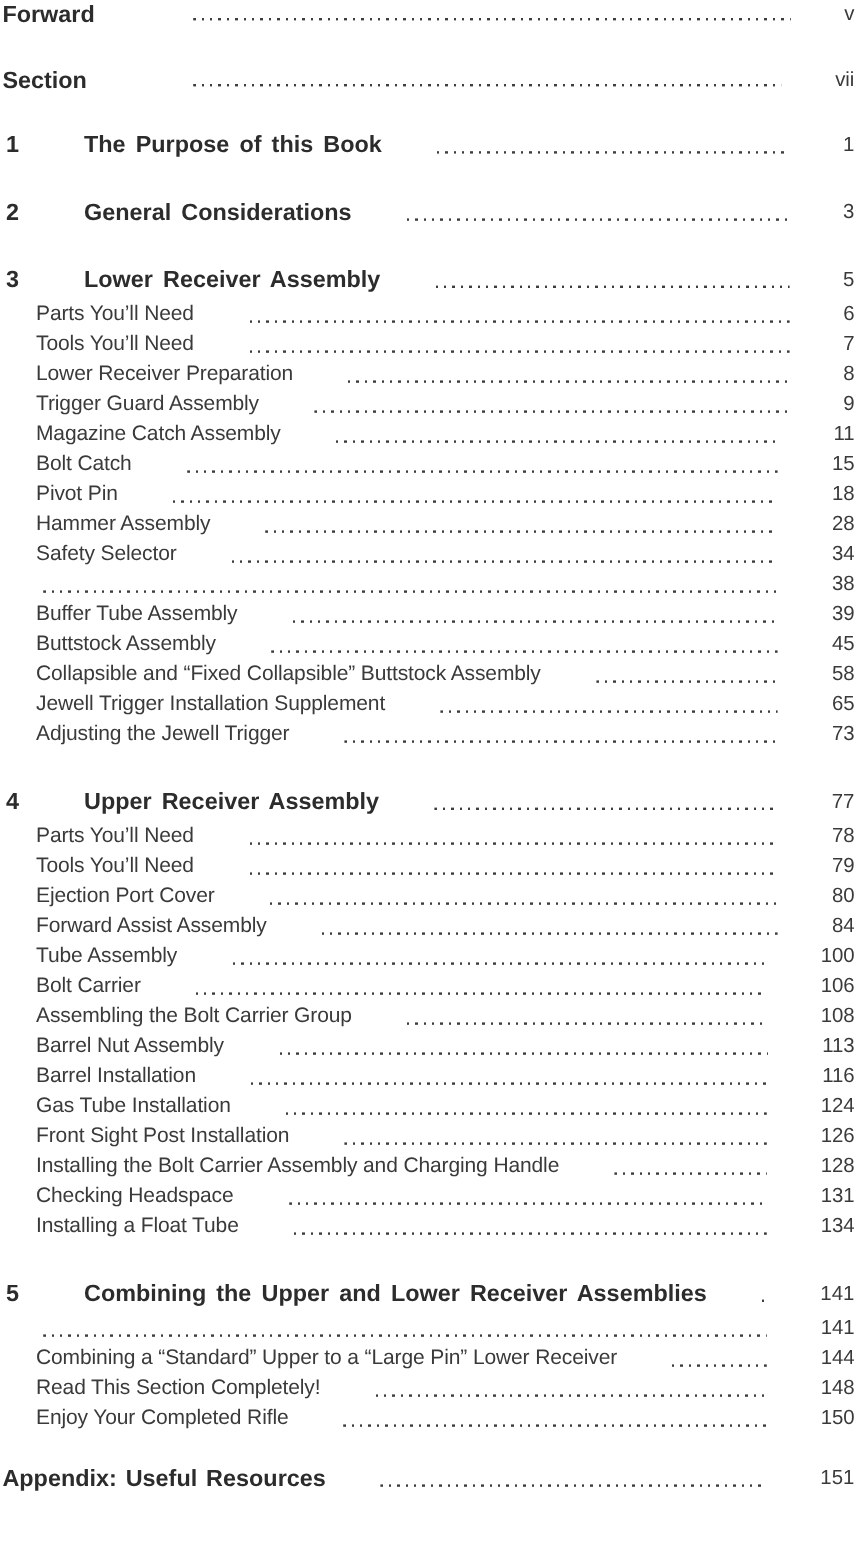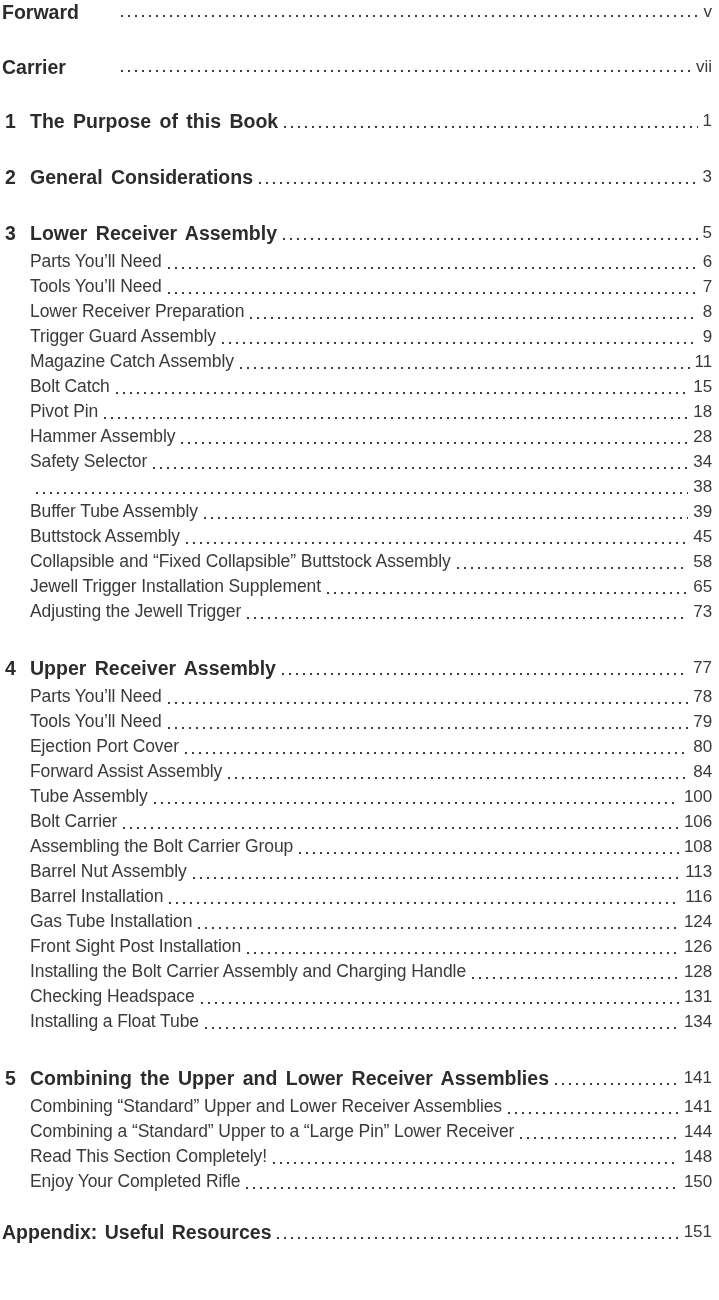--- a/index.html
+++ b/index.html
@@ -17,20 +17,21 @@
     color: var(--text);
     overflow: hidden;
   }
   #toc {
     padding: 2px 7px 0 2px;
     width: 719px;
   }
   .toc-row {
     display: flex;
     align-items: center;
+    gap: 40px;
   }
   
   .leader {
     flex: 1 1 auto;
     height: 2px;
     align-self: flex-end;
     margin: 0 5px 5px 6px;
     background-image: repeating-linear-gradient(to right,
       var(--leader) 0px, var(--leader) 2px, transparent 2px, transparent 7px);
   }
@@ -87,21 +88,21 @@
 </head>
 <body>
 
 <div id="toc">
     <div class="toc-row front">
       <span class="title">Forward</span>
       <span class="leader"></span>
       <span class="page">v</span>
     </div>
     <div class="toc-row front">
-      <span class="title">Carrier</span>
+      <span class="title">Section</span>
       <span class="leader"></span>
       <span class="page">vii</span>
     </div>
     <div class="toc-row chapter">
       <span class="num">1</span>
       <span class="title">The Purpose of this Book</span>
       <span class="leader"></span>
       <span class="page">1</span>
     </div>
     <div class="toc-row chapter">
@@ -266,21 +267,20 @@
       <span class="leader"></span>
       <span class="page">134</span>
     </div>
     <div class="toc-row chapter">
       <span class="num">5</span>
       <span class="title">Combining the Upper and Lower Receiver Assemblies</span>
       <span class="leader"></span>
       <span class="page">141</span>
     </div>
     <div class="toc-row sub">
-      <span class="title">Combining “Standard” Upper and Lower Receiver Assemblies</span>
       <span class="leader"></span>
       <span class="page">141</span>
     </div>
     <div class="toc-row sub">
       <span class="title">Combining a “Standard” Upper to a “Large Pin” Lower Receiver</span>
       <span class="leader"></span>
       <span class="page">144</span>
     </div>
     <div class="toc-row sub">
       <span class="title">Read This Section Completely!</span>

